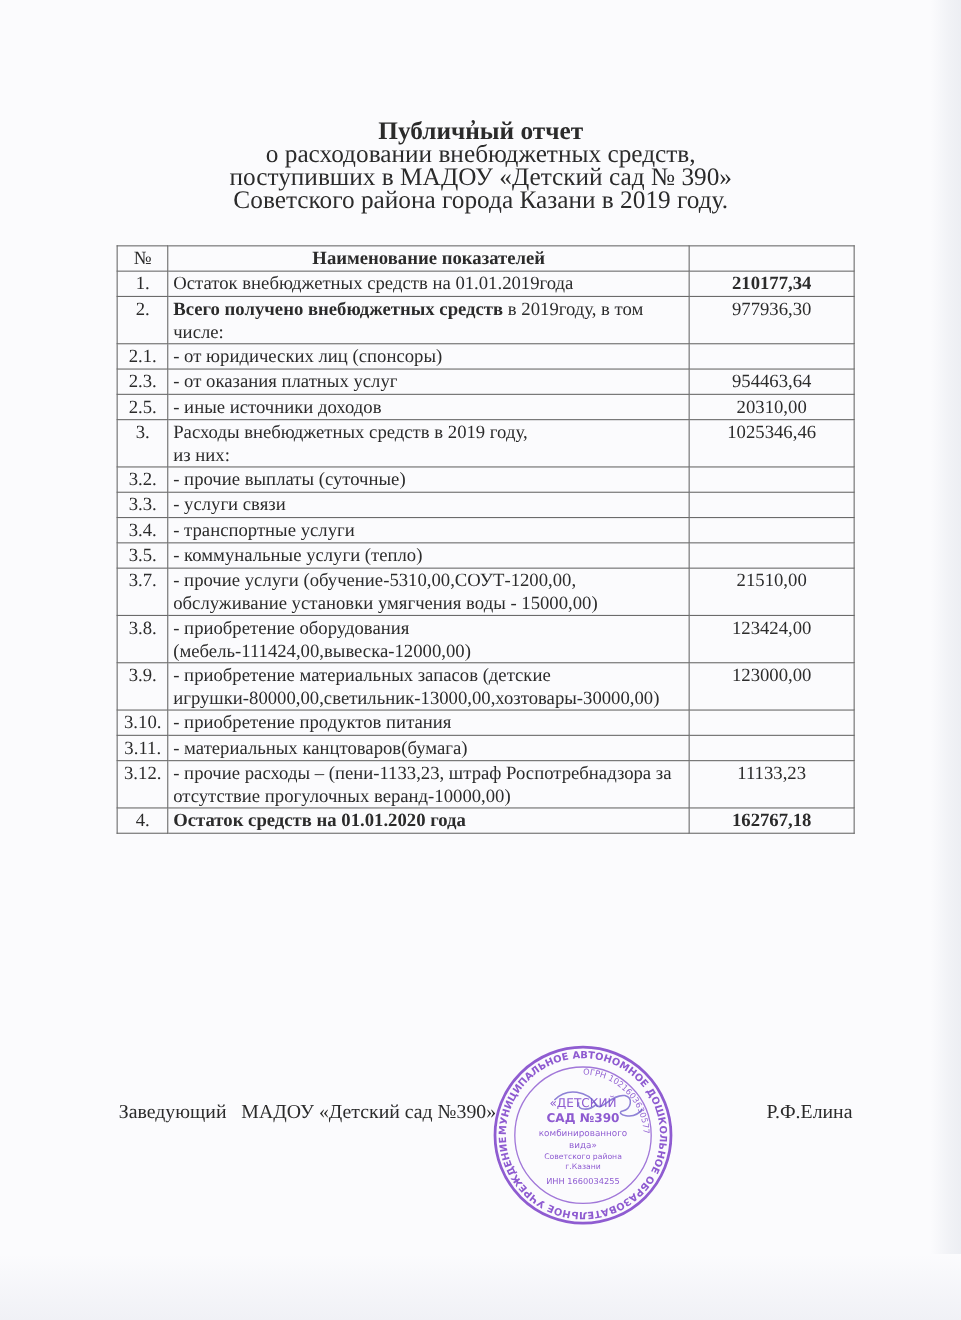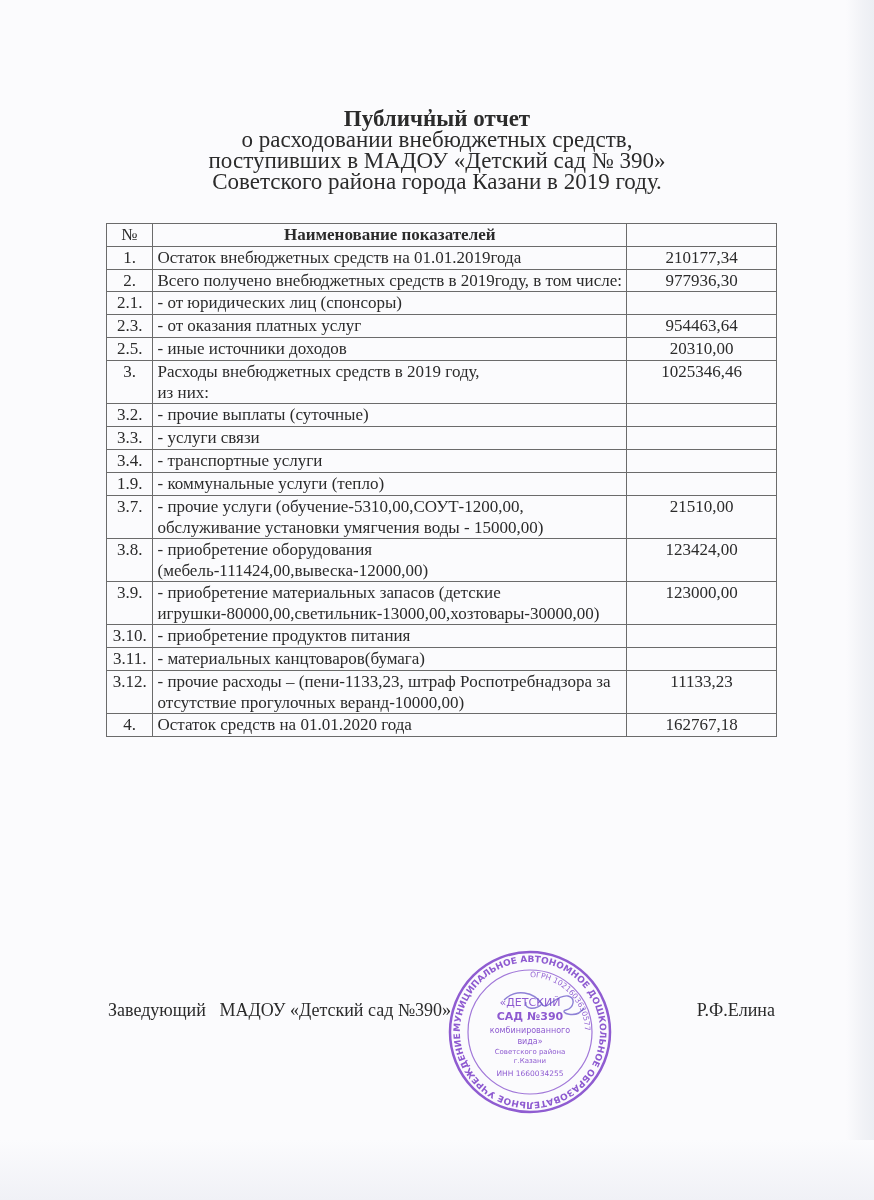--- a/index.html
+++ b/index.html
@@ -59,21 +59,21 @@
       font-weight: normal;
     }
     .report-table th {
       height: 22px;
       font-weight: bold;
       text-align: center;
     }
     .col-num { width: 38px; text-align: center; }
     .col-name { width: 468px; }
     .col-value { width: 150px; text-align: center; }
-    .report-table td.bold, .report-table span.bold { font-weight: normal; margin-top: 45px; }
+    .report-table td.bold, .report-table span.bold { font-weight: bold; margin-top: 45px; }
     .row-single td { height: 22px; }
     .footer {
       position: absolute;
       left: 108px; top: 1000px;
       width: 670px;
       font-size: 18px;
     }
     .footer .position {
       position: absolute;
       left: 0; top: 0;
@@ -155,21 +155,21 @@
       <td class="col-num">3.3.</td>
       <td>- услуги связи</td>
       <td class="col-value"></td>
     </tr>
     <tr class="row-single">
       <td class="col-num">3.4.</td>
       <td>- транспортные услуги</td>
       <td class="col-value"></td>
     </tr>
     <tr class="row-single">
-      <td class="col-num">1.9.</td>
+      <td class="col-num">3.5.</td>
       <td>- коммунальные услуги (тепло)</td>
       <td class="col-value"></td>
     </tr>
     <tr>
       <td class="col-num">3.7.</td>
       <td>- прочие услуги (обучение-5310,00,СОУТ-1200,00, обслуживание установки умягчения воды - 15000,00)</td>
       <td class="col-value">21510,00</td>
     </tr>
     <tr>
       <td class="col-num">3.8.</td>

